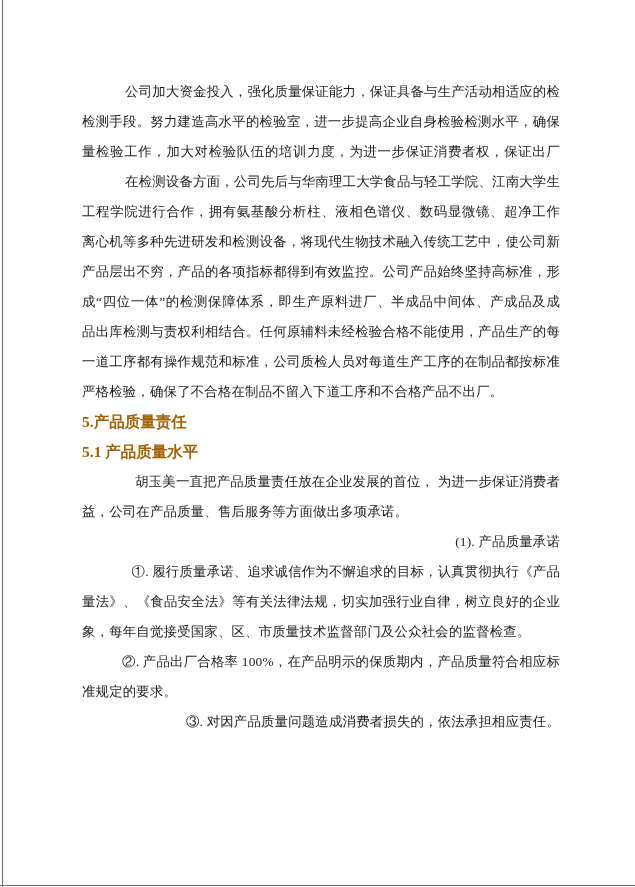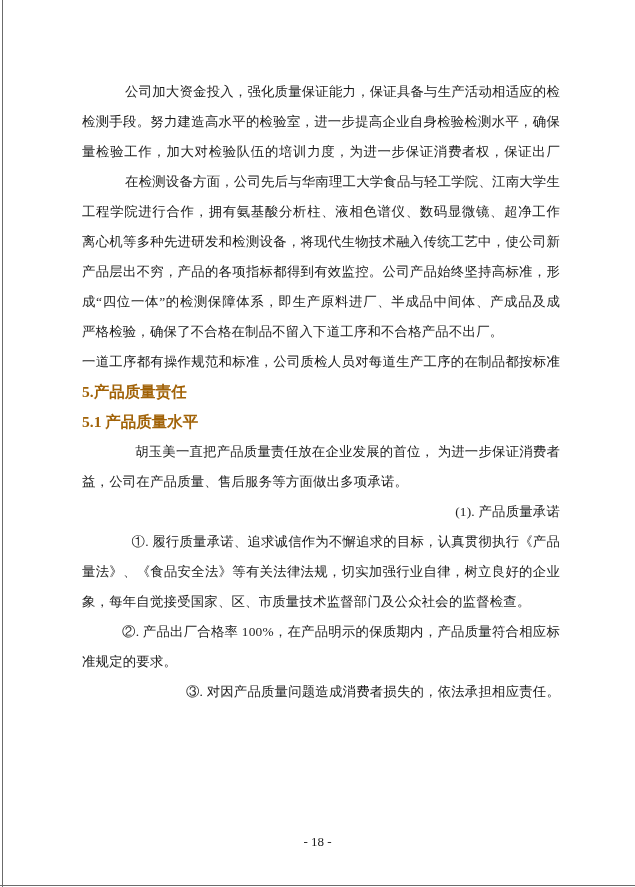--- a/index.html
+++ b/index.html
@@ -80,37 +80,37 @@
 
     <div class="line fill indent">公司加大资金投入，强化质量保证能力，保证具备与生产活动相适应的检验</div>
     <div class="line fill">检测手段。努力建造高水平的检验室，进一步提高企业自身检验检测水平，确保</div>
     <div class="line fill">量检验工作，加大对检验队伍的培训力度，为进一步保证消费者权，保证出厂</div>
 
     <div class="line fill indent">在检测设备方面，公司先后与华南理工大学食品与轻工学院、江南大学生物</div>
     <div class="line fill">工程学院进行合作，拥有氨基酸分析柱、液相色谱仪、数码显微镜、超净工作台、</div>
     <div class="line fill">离心机等多种先进研发和检测设备，将现代生物技术融入传统工艺中，使公司新</div>
     <div class="line fill">产品层出不穷，产品的各项指标都得到有效监控。公司产品始终坚持高标准，形</div>
     <div class="line fill">成“四位一体”的检测保障体系，即生产原料进厂、半成品中间体、产成品及成</div>
+    <div class="line fill">品出库检测与责权利相结合。任何原辅料未经检验合格不能使用，产品生产的每</div>
+    <div class="line fill">一道工序都有操作规范和标准，公司质检人员对每道生产工序的在制品都按标准</div>
     <div class="line">严格检验，确保了不合格在制品不留入下道工序和不合格产品不出厂。</div>
-    <div class="line fill">一道工序都有操作规范和标准，公司质检人员对每道生产工序的在制品都按标准</div>
 
     <h2 class="heading">5.产品质量责任</h2>
     <h3 class="heading">5.1 产品质量水平</h3>
 
     <div class="line fill indent">胡玉美一直把产品质量责任放在企业发展的首位， 为进一步保证消费者权</div>
     <div class="line">益，公司在产品质量、售后服务等方面做出多项承诺。</div>
 
     <div class="line indent">(1). 产品质量承诺</div>
 
     <div class="line fill indent">①. 履行质量承诺、追求诚信作为不懈追求的目标，认真贯彻执行《产品质</div>
     <div class="line fill">量法》、《食品安全法》等有关法律法规，切实加强行业自律，树立良好的企业形</div>
     <div class="line">象，每年自觉接受国家、区、市质量技术监督部门及公众社会的监督检查。</div>
 
     <div class="line fill indent">②. 产品出厂合格率 100%，在产品明示的保质期内，产品质量符合相应标</div>
     <div class="line">准规定的要求。</div>
 
     <div class="line indent">③. 对因产品质量问题造成消费者损失的，依法承担相应责任。</div>
 
   </div>
 
-  <div class="footer-line">- 18 -</div>
 
 </div>
 
 </body></html>

